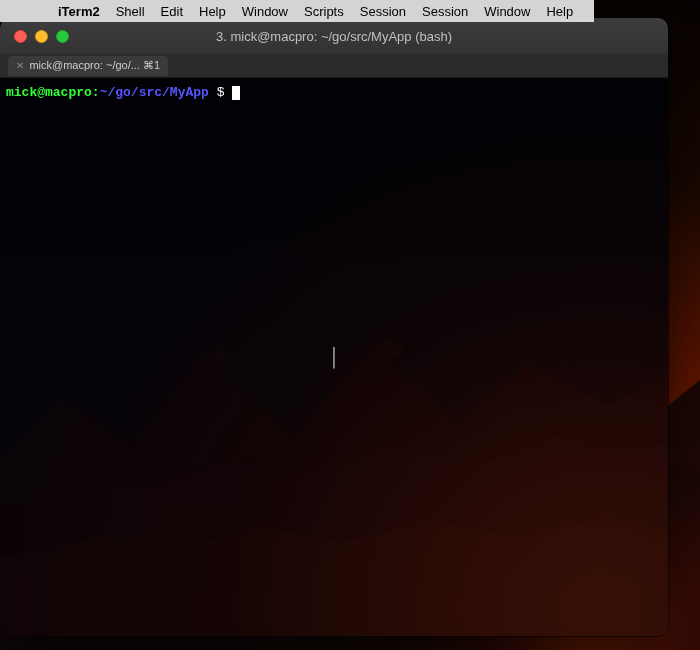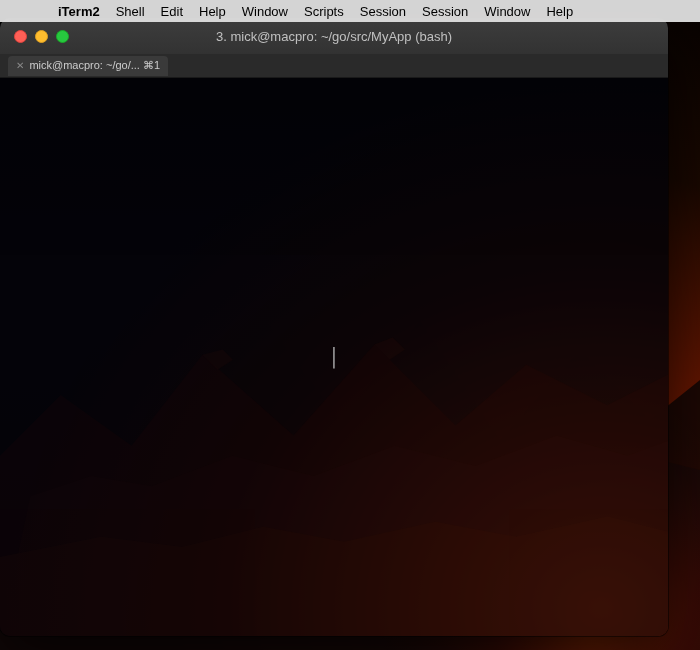--- a/index.html
+++ b/index.html
@@ -46,21 +46,21 @@
       box-shadow: 0 20px 60px rgba(0,0,0,0.8), 0 0 0 1px rgba(0,0,0,0.5);
       z-index: 10;
       display: flex;
       flex-direction: column;
     }
 
     
     .menubar {
       position: absolute;
       top: 0; left: 0;
-      width: 700px;
+      width: 594px;
       height: 22px;
       background: rgba(230,230,230,0.92);
       backdrop-filter: blur(10px);
       display: flex;
       align-items: center;
       z-index: 20;
       font-size: 13px;
       color: #000;
       user-select: none;
     }
@@ -302,16 +302,19 @@
       <rect width="660" height="558" fill="url(#termGlow)"></rect>
 
       <polygon points="0,558 0,380 60,320 130,370 200,280 290,360 370,270 450,350 520,290 600,330 660,300 660,558" fill="#0d0308" opacity="0.9"></polygon>
       <polygon points="0,558 30,420 90,400 150,410 230,380 310,400 390,370 470,390 550,360 620,380 660,365 660,558" fill="#100508" opacity="0.85"></polygon>
       <polygon points="0,558 0,480 100,460 180,470 260,450 340,465 430,445 510,460 600,440 660,455 660,558" fill="#160808" opacity="0.8"></polygon>
 
       <polygon points="200,280 215,295 230,285 220,275" fill="#1a0808" opacity="0.5"></polygon>
       <polygon points="370,270 385,285 400,275 388,263" fill="#1a0808" opacity="0.5"></polygon>
     </svg>
 
+    <div class="terminal-text">
+      <span class="prompt-user">mick@macpro:</span><span class="prompt-path">~/go/src/MyApp</span><span class="prompt-dollar"> $ </span><span class="cursor-block"></span>
+    </div>
 
     <div class="center-cursor">│</div>
   </div>
 </div>
 
 </body></html>

